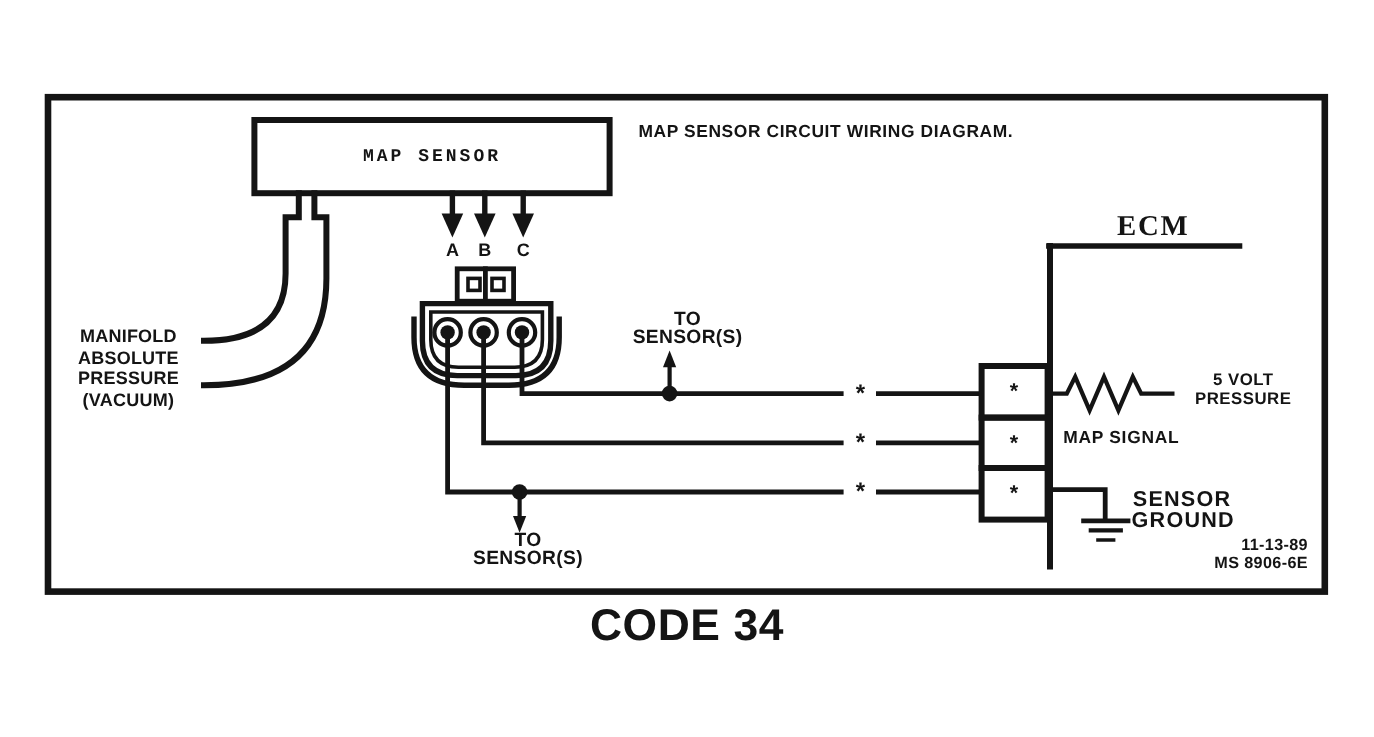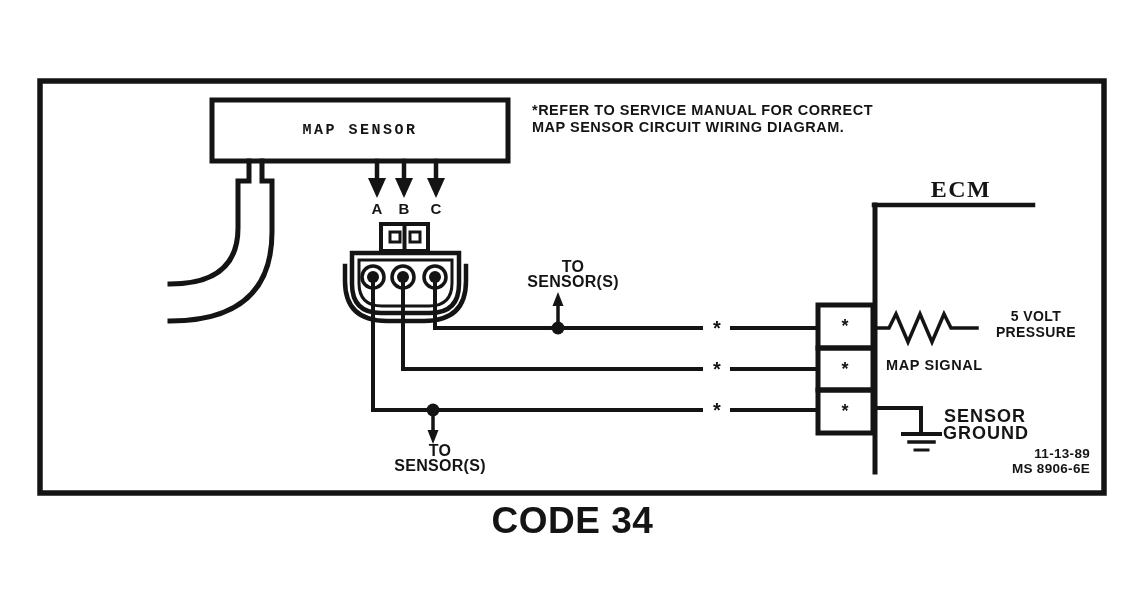--- a/index.html
+++ b/index.html
@@ -120,30 +120,35 @@
       <path d="M909,442 H934" stroke-width="3.5"></path>
       <path d="M915,450 H928" stroke-width="3"></path>
     </g>
   </svg>
 
   <div class="t map-sensor-label">
     <span>MAP SENSOR</span>
   </div>
 
   <div class="t note">
-    <div>*REFER TO SERVICE MANUAL FOR CORRECT</div>
     <div>MAP SENSOR CIRCUIT WIRING DIAGRAM.</div>
   </div>
 
   <div class="t ecm-label ctr">ECM</div>
 
   <div class="t pin-label pin-a ctr">A</div>
   <div class="t pin-label pin-b ctr">B</div>
   <div class="t pin-label pin-c ctr">C</div>
 
+  <div class="t manifold ctr">
+    <div>MANIFOLD</div>
+    <div>ABSOLUTE</div>
+    <div>PRESSURE</div>
+    <div>(VACUUM)</div>
+  </div>
 
   <div class="t tosens tosens-top ctr">
     <div>TO</div>
     <div>SENSOR(S)</div>
   </div>
 
   <div class="t tosens tosens-bot ctr">
     <div>TO</div>
     <div>SENSOR(S)</div>
   </div>

